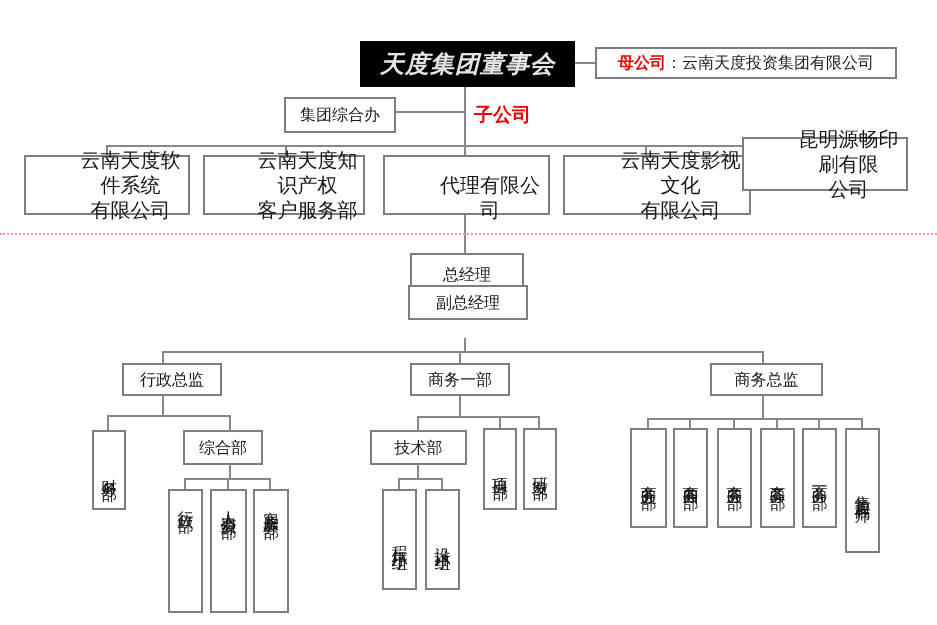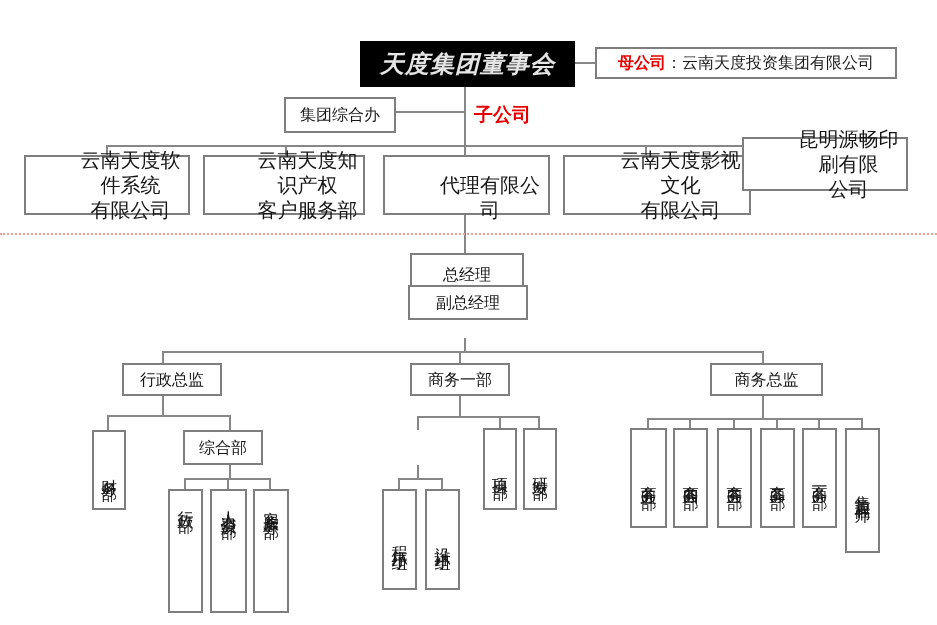--- a/index.html
+++ b/index.html
@@ -126,20 +126,21 @@
   <div class="box" style="left:122px;top:363px;width:100px;height:33px">行政总监</div>
   <div class="box" style="left:410px;top:363px;width:100px;height:33px">商务一部</div>
   <div class="box" style="left:710px;top:363px;width:113px;height:33px">商务总监</div>
 
   <div class="box vert" style="left:92px;top:430px;width:34px;height:80px">财务部</div>
   <div class="box" style="left:183px;top:430px;width:80px;height:35px">综合部</div>
   <div class="box vert vtop" style="left:168px;top:489px;width:35px;height:124px">行政部</div>
   <div class="box vert vtop" style="left:210px;top:489px;width:37px;height:124px">人力资源部</div>
   <div class="box vert vtop" style="left:253px;top:489px;width:36px;height:124px">客户服务部</div>
 
+  <div class="box" style="left:370px;top:430px;width:97px;height:35px">技术部</div>
   <div class="box vert" style="left:483px;top:428px;width:34px;height:82px">项目部</div>
   <div class="box vert" style="left:523px;top:428px;width:34px;height:82px">研发部</div>
   <div class="box vert" style="left:382px;top:489px;width:35px;height:101px">程序小组</div>
   <div class="box vert" style="left:425px;top:489px;width:35px;height:101px">设计小组</div>
 
   <div class="box vert" style="left:630px;top:428px;width:37px;height:100px">商务五部</div>
   <div class="box vert" style="left:673px;top:428px;width:35px;height:100px">商务四部</div>
   <div class="box vert" style="left:717px;top:428px;width:35px;height:100px">商务三部</div>
   <div class="box vert" style="left:760px;top:428px;width:35px;height:100px">商务二部</div>
   <div class="box vert" style="left:802px;top:428px;width:35px;height:100px">商务一部</div>

